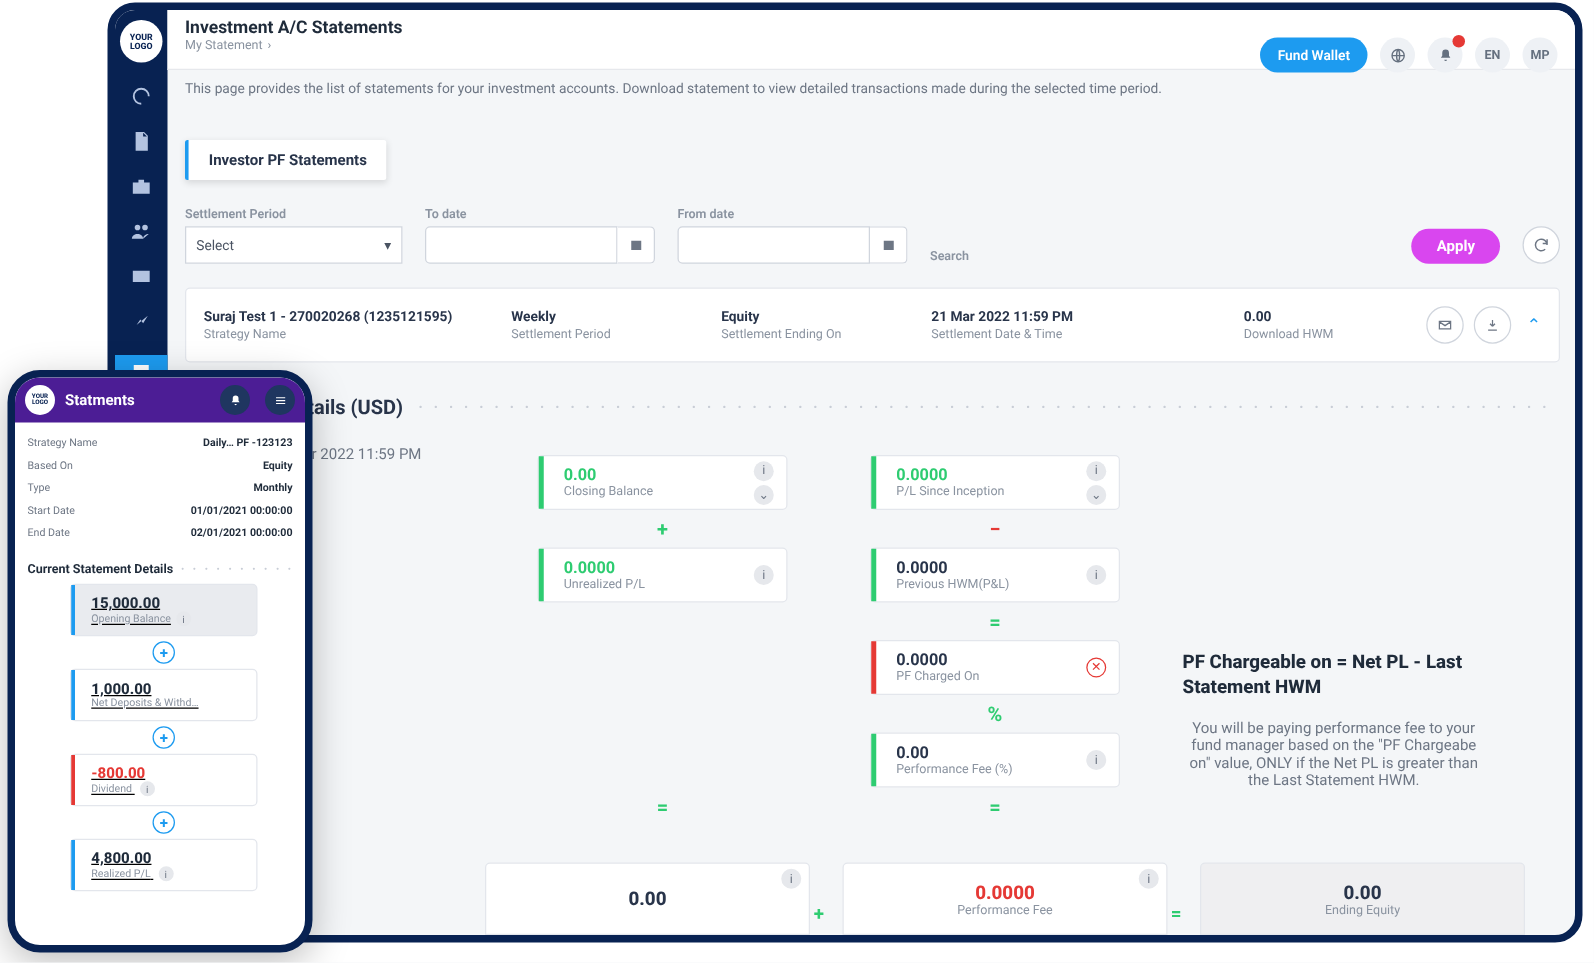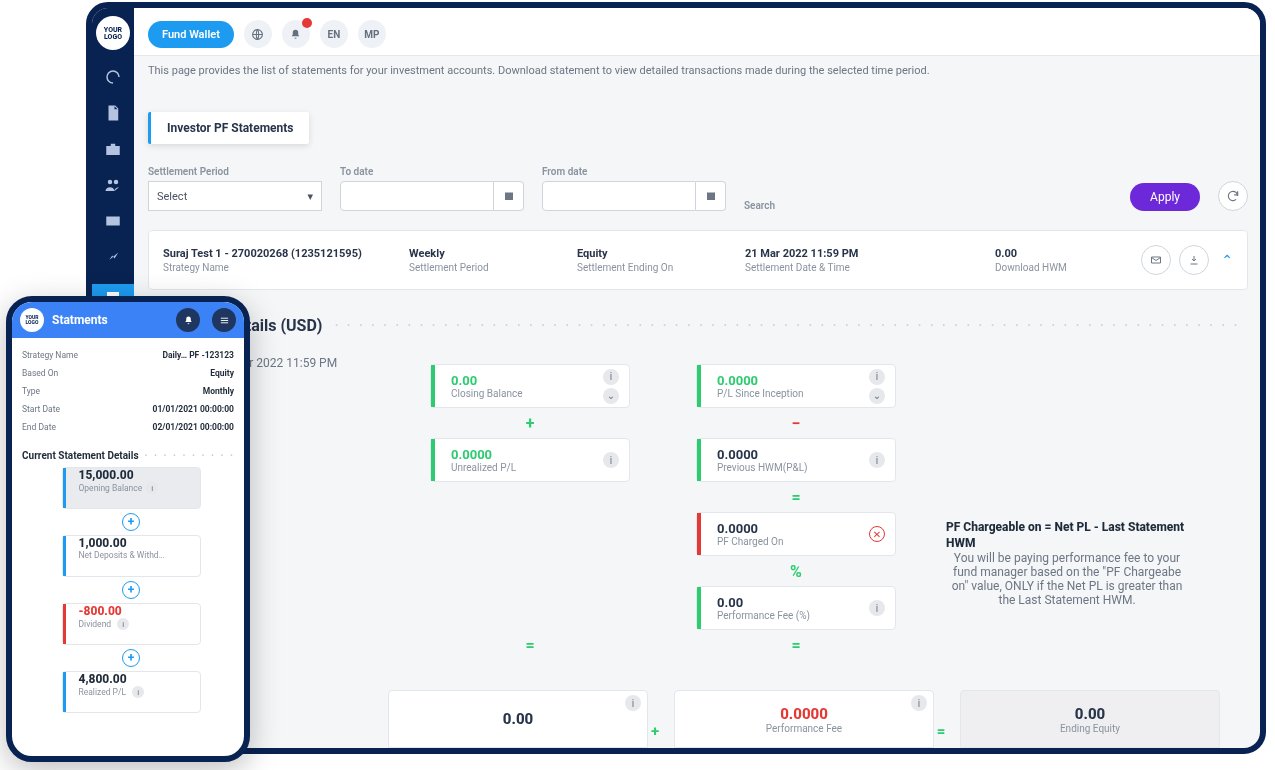--- a/index.html
+++ b/index.html
@@ -17,21 +17,21 @@
   .d-logo{width:34px;height:34px;border-radius:50%;background:#fff;display:flex;align-items:center;justify-content:center;font-size:7px;font-weight:800;color:#082252;line-height:1;text-align:center;padding-top:1px;}
   .d-sicon{width:18px;height:18px;fill:#b3c3e0;flex-shrink:0;}
   .d-sicon-active{background:#1d9bf0;width:42px;height:28px;display:flex;align-items:center;justify-content:center;}
   .d-sicon-active svg{fill:#fff;}
 
   
   .d-header{position:absolute;left:42px;right:0;top:0;height:48px;background:#fff;border-bottom:1px solid #e6e8ec;padding:6px 14px;display:flex;align-items:flex-start;justify-content:space-between;}
   .d-title{font-size:14px;font-weight:700;color:#1f2b3a;}
   .d-breadcrumb{font-size:10px;color:#8a93a0;margin-top:1px;}
   .d-breadcrumb .chev{margin-left:4px;}
-  .d-header-right{display:flex;align-items:center;gap:10px;margin-top:6px;}
+  .d-header-right{display:flex;gap:10px;margin-top:16px;}
   .d-fund{background:#1d9bf0;color:#fff;font-size:11px;font-weight:600;padding:7px 14px;border-radius:16px;border:none;cursor:pointer;}
   .d-pill{width:28px;height:28px;border-radius:50%;background:#eef1f5;display:flex;align-items:center;justify-content:center;font-size:10px;color:#65707f;font-weight:700;position:relative;}
   .d-pill svg{width:13px;height:13px;fill:#65707f;}
   .d-pill .badge{position:absolute;top:-2px;right:-2px;width:10px;height:10px;background:#e53935;border-radius:50%;}
 
   
   .d-info{position:absolute;left:56px;right:14px;top:56px;background:rgba(255,255,255,0);color:#6d7684;font-size:11px;}
 
   
   .d-tab{position:absolute;left:56px;top:104px;background:#fff;box-shadow:0 2px 6px rgba(0,0,0,.12);padding:9px 16px;border-left:3px solid #1d9bf0;border-radius:2px;font-size:12px;font-weight:700;color:#28344a;}
@@ -41,21 +41,21 @@
   .d-fcol{display:flex;flex-direction:column;gap:4px;flex:0 0 auto;}
   .d-flabel{font-size:10px;color:#8a93a0;font-weight:600;}
   .d-select{width:174px;height:30px;background:#fff;border:1px solid #d0d5dd;border-radius:0;padding:0 8px;font-size:11px;color:#4a5362;display:flex;align-items:center;justify-content:space-between;}
   .d-datewrap{display:flex;align-items:center;}
   .d-date{width:154px;height:30px;background:#fff;border:1px solid #d0d5dd;border-radius:4px 0 0 4px;}
   .d-datebtn{width:30px;height:30px;border:1px solid #d0d5dd;border-left:0;border-radius:0 4px 4px 0;background:#fff;display:flex;align-items:center;justify-content:center;}
   .d-datebtn svg{width:12px;height:12px;fill:#6d7684;}
   .d-searchwrap{display:flex;align-items:center;}
   .d-search{width:236px;height:30px;background:#fff;border:1px solid #d0d5dd;border-radius:4px 0 0 4px;padding:0 8px;font-size:11px;color:#4a5362;display:flex;align-items:center;}
   .d-searchbtn{width:30px;height:30px;border:1px solid #d0d5dd;border-left:0;border-radius:0 4px 4px 0;background:#fff;display:flex;align-items:center;justify-content:center;}
-  .d-apply{margin-left:auto;background:#6d28d9;color:#fff;font-size:12px;font-weight:400;padding:7px 20px;border:none;border-radius:16px;cursor:pointer;}
+  .d-apply{margin-left:auto;background:#d946ef;color:#fff;font-size:12px;font-weight:700;padding:7px 20px;border:none;border-radius:16px;cursor:pointer;}
   .d-refresh{width:30px;height:30px;border:1px solid #d0d5dd;border-radius:50%;background:#fff;display:flex;align-items:center;justify-content:center;}
 
   
   .d-row{position:absolute;left:56px;right:12px;top:222px;height:60px;border:1px solid #e3e6ec;border-radius:4px;background:#fff;display:flex;align-items:center;padding:0 14px;}
   .d-cell{display:flex;flex-direction:column;gap:2px;}
   .d-cell .v{font-size:11px;font-weight:700;color:#28344a;}
   .d-cell .l{font-size:10px;color:#8a93a0;}
   .d-rowicons{margin-left:auto;display:flex;gap:8px;align-items:center;}
   .d-rbtn{width:30px;height:30px;border:1px solid #d0d5dd;border-radius:50%;background:#fff;display:flex;align-items:center;justify-content:center;}
   .d-rbtn svg{width:12px;height:12px;fill:#6d7684;}
@@ -76,52 +76,52 @@
   .d-card .val{font-size:13px;font-weight:700;color:#2ecc71;}
   .d-card .val.gray{color:#28344a;}
   .d-card .lbl{font-size:10px;color:#8a93a0;}
   .d-card .sideicons{margin-left:auto;display:flex;flex-direction:column;gap:3px;}
   .d-card .si{width:16px;height:16px;border-radius:50%;background:#e6e8ec;display:flex;align-items:center;justify-content:center;font-size:10px;color:#6d7684;}
   .d-card .si.red{color:#e53935;border:1px solid #e53935;background:#fff;}
   .d-op{width:22px;height:22px;border-radius:50%;color:#2ecc71;font-size:16px;font-weight:700;display:flex;align-items:center;justify-content:center;margin:4px 0;}
   .d-op.red{color:#e53935;}
 
   .d-explain{width:250px;padding:6px 4px;}
-  .d-explain h3{font-size:12px;font-weight:800;color:#1f2b3a;line-height:1.3;margin-bottom:0;}
+  .d-explain h3{font-size:15px;font-weight:800;color:#1f2b3a;line-height:1.3;margin-bottom:16px;}
   .d-explain p{font-size:12px;color:#6d7684;text-align:center;}
 
   .d-lowercards{position:absolute;bottom:0;left:0;right:0;height:58px;display:flex;gap:26px;padding-left:240px;padding-right:28px;}
   .d-bigcard{flex:1 1 0;height:58px;border:1px solid #e3e6ec;border-radius:4px 4px 0 0;background:#fff;display:flex;align-items:center;justify-content:center;flex-direction:column;position:relative;}
   .d-bigcard.shade{background:#efeff1;}
   .d-bigcard .v2{font-size:15px;font-weight:800;color:#28344a;}
   .d-bigcard .v2.red{color:#e53935;}
   .d-bigcard .l2{font-size:10px;color:#8a93a0;}
   .d-bigcard .corner{position:absolute;top:4px;right:6px;width:16px;height:16px;border-radius:50%;background:#e6e8ec;display:flex;align-items:center;justify-content:center;color:#6d7684;font-size:10px;}
   .d-bigcard .bop{position:absolute;right:-18px;bottom:6px;width:20px;height:20px;display:flex;align-items:center;justify-content:center;font-size:15px;font-weight:700;color:#2ecc71;}
 
   
   .mobile{
     position:absolute;left:6px;top:296px;width:244px;height:466px;
     border:6px solid #082252;border-radius:26px;background:#fff;overflow:hidden;
     box-shadow:0 8px 30px rgba(0,0,0,.25);
   }
-  .m-header{height:36px;background:#3b82f6;display:flex;align-items:center;padding:0 8px;gap:8px;}
+  .m-header{height:36px;background:#4c1d95;display:flex;align-items:center;padding:0 8px;gap:8px;}
   .m-logo{width:24px;height:24px;border-radius:50%;background:#fff;display:flex;align-items:center;justify-content:center;font-size:5px;font-weight:800;color:#082252;line-height:1;text-align:center;}
   .m-title{color:#fff;font-size:12px;font-weight:700;flex:1;}
   .m-hico{width:24px;height:24px;border-radius:50%;background:#1f3660;display:flex;align-items:center;justify-content:center;margin-left:4px;}
   .m-hico svg{width:11px;height:11px;fill:#fff;}
 
   .m-meta{padding:8px 10px;}
   .m-mrow{display:flex;justify-content:space-between;font-size:8.5px;color:#6d7684;padding:4px 0;}
   .m-mrow .mv{font-weight:700;color:#1f2b3a;}
   .m-sect{font-size:10px;font-weight:700;color:#1f2b3a;padding:6px 10px 2px;display:flex;align-items:center;}
   .m-sect .mdots{flex:1;color:#c8cdd6;letter-spacing:2px;margin-left:6px;overflow:hidden;white-space:nowrap;}
 
   .m-cards{padding:4px 28px 0 34px;display:flex;flex-direction:column;align-items:center;}
-  .m-card{width:139px;height:42px;border:1px solid #e3e6ec;border-radius:4px;background:#fff;display:flex;padding:0 8px;position:relative;}
+  .m-card{width:150px;height:42px;border:1px solid #e3e6ec;border-radius:4px;background:#fff;display:flex;align-items:center;padding:0 8px;position:relative;text-decoration:underline;}
   .m-card.sel{background:#e9ebef;}
   .m-card .mbar{position:absolute;left:0;top:0;bottom:0;width:3px;background:#1d9bf0;}
   .m-card .mbar.red{background:#e53935;}
   .m-card .mtxt{margin-left:8px;display:flex;flex-direction:column;}
   .m-card .mval{font-size:12px;font-weight:800;color:#1f2b3a;}
   .m-card .mval.red{color:#e53935;}
   .m-card .mlbl{font-size:8.5px;color:#8a93a0;}
   .m-card .minfo{margin-left:4px;width:12px;height:12px;border-radius:50%;background:#e6e8ec;display:inline-flex;align-items:center;justify-content:center;font-size:8px;color:#6d7684;}
   .m-op{width:18px;height:18px;border:1px solid #1d9bf0;border-radius:50%;color:#1d9bf0;font-size:12px;font-weight:700;display:flex;align-items:center;justify-content:center;margin:4px 0;}
 </style>
@@ -150,20 +150,26 @@
         <path d="M4 20V4m0 16h16M7 16l4-6 3 4 5-8"></path>
       </svg>
     <div class="d-sicon-active">
       <svg class="d-sicon" viewBox="0 0 24 24">
           <path d="M4 4h16v16H4zM4 10h16"></path>
         </svg>
     </div>
   </div>
 
   <div class="d-header">
+    <div>
+      <div class="d-title">Investment A/C Statements</div>
+      <div class="d-breadcrumb">
+        <span>My Statement</span><span class="chev">›</span>
+      </div>
+    </div>
     <div class="d-header-right">
       <button class="d-fund">Fund Wallet</button>
       <div class="d-pill">
           <svg viewBox="0 0 24 24">
             <circle cx="12" cy="12" r="9" fill="none" stroke="#65707f" stroke-width="2"></circle>
             <path d="M3 12h18M12 3c3 3 3 15 0 18M12 3c-3 3-3 15 0 18" fill="none" stroke="#65707f" stroke-width="2"></path>
           </svg>
         </div>
       <div class="d-pill">
           <svg viewBox="0 0 24 24">

